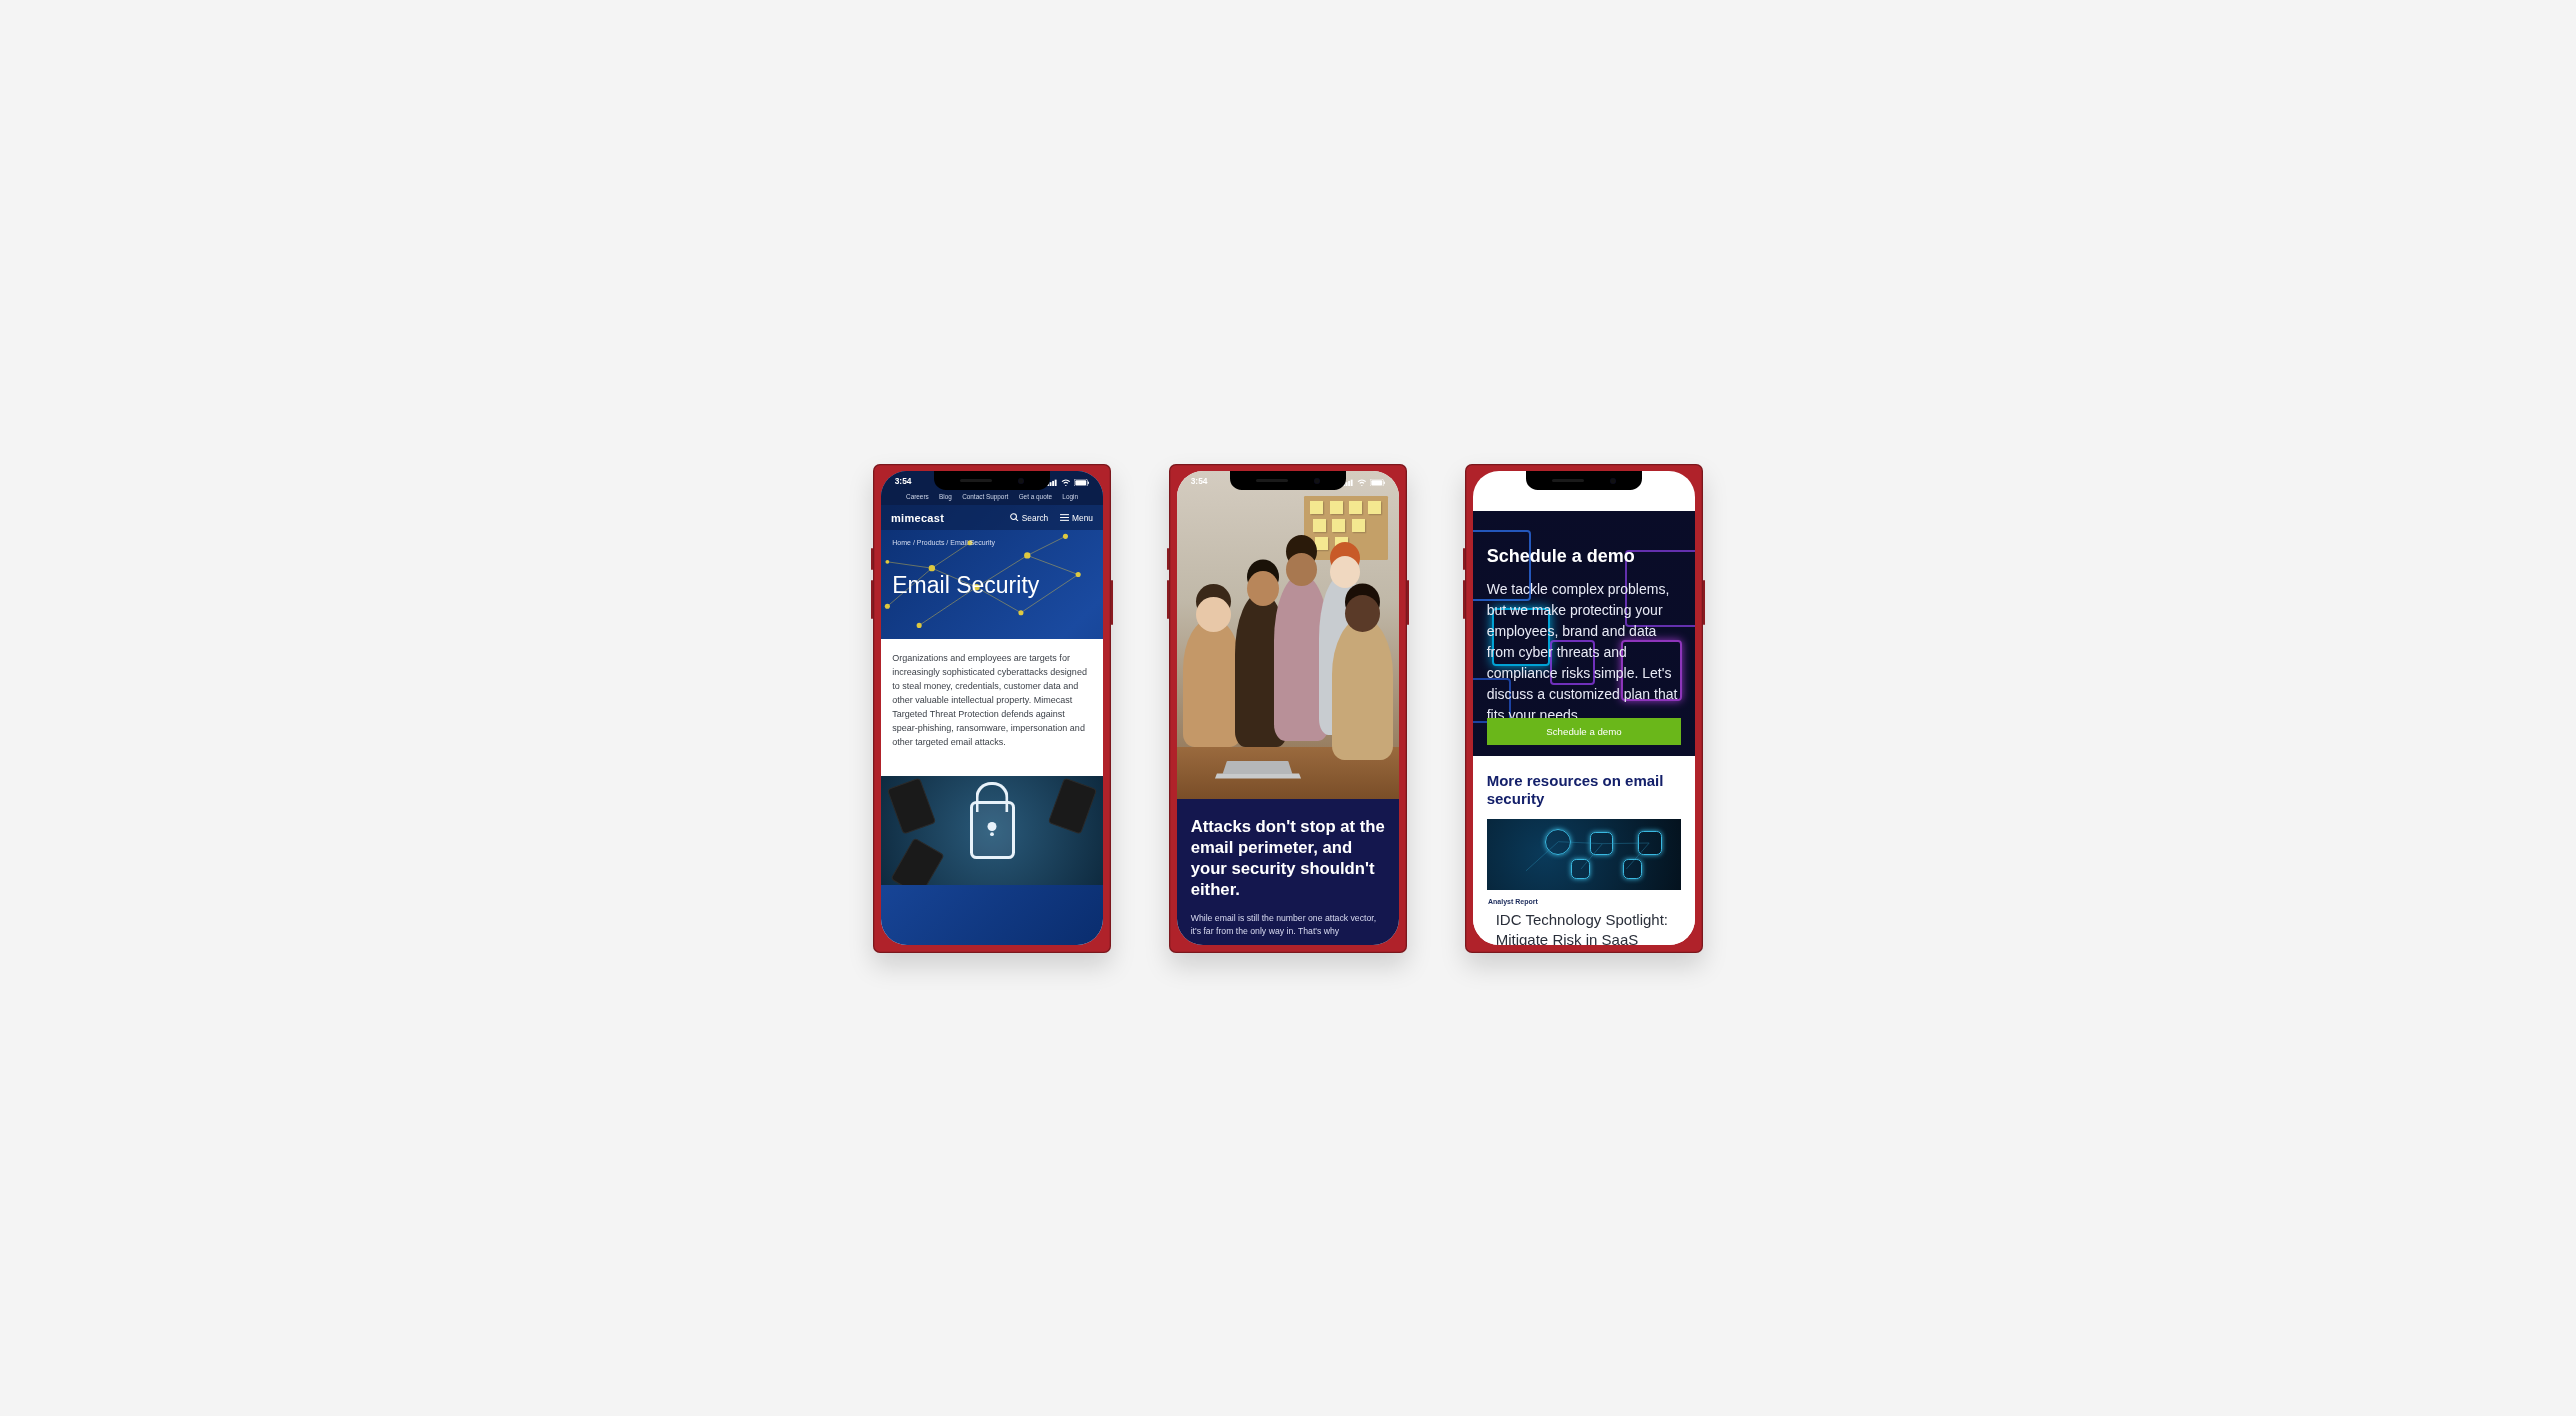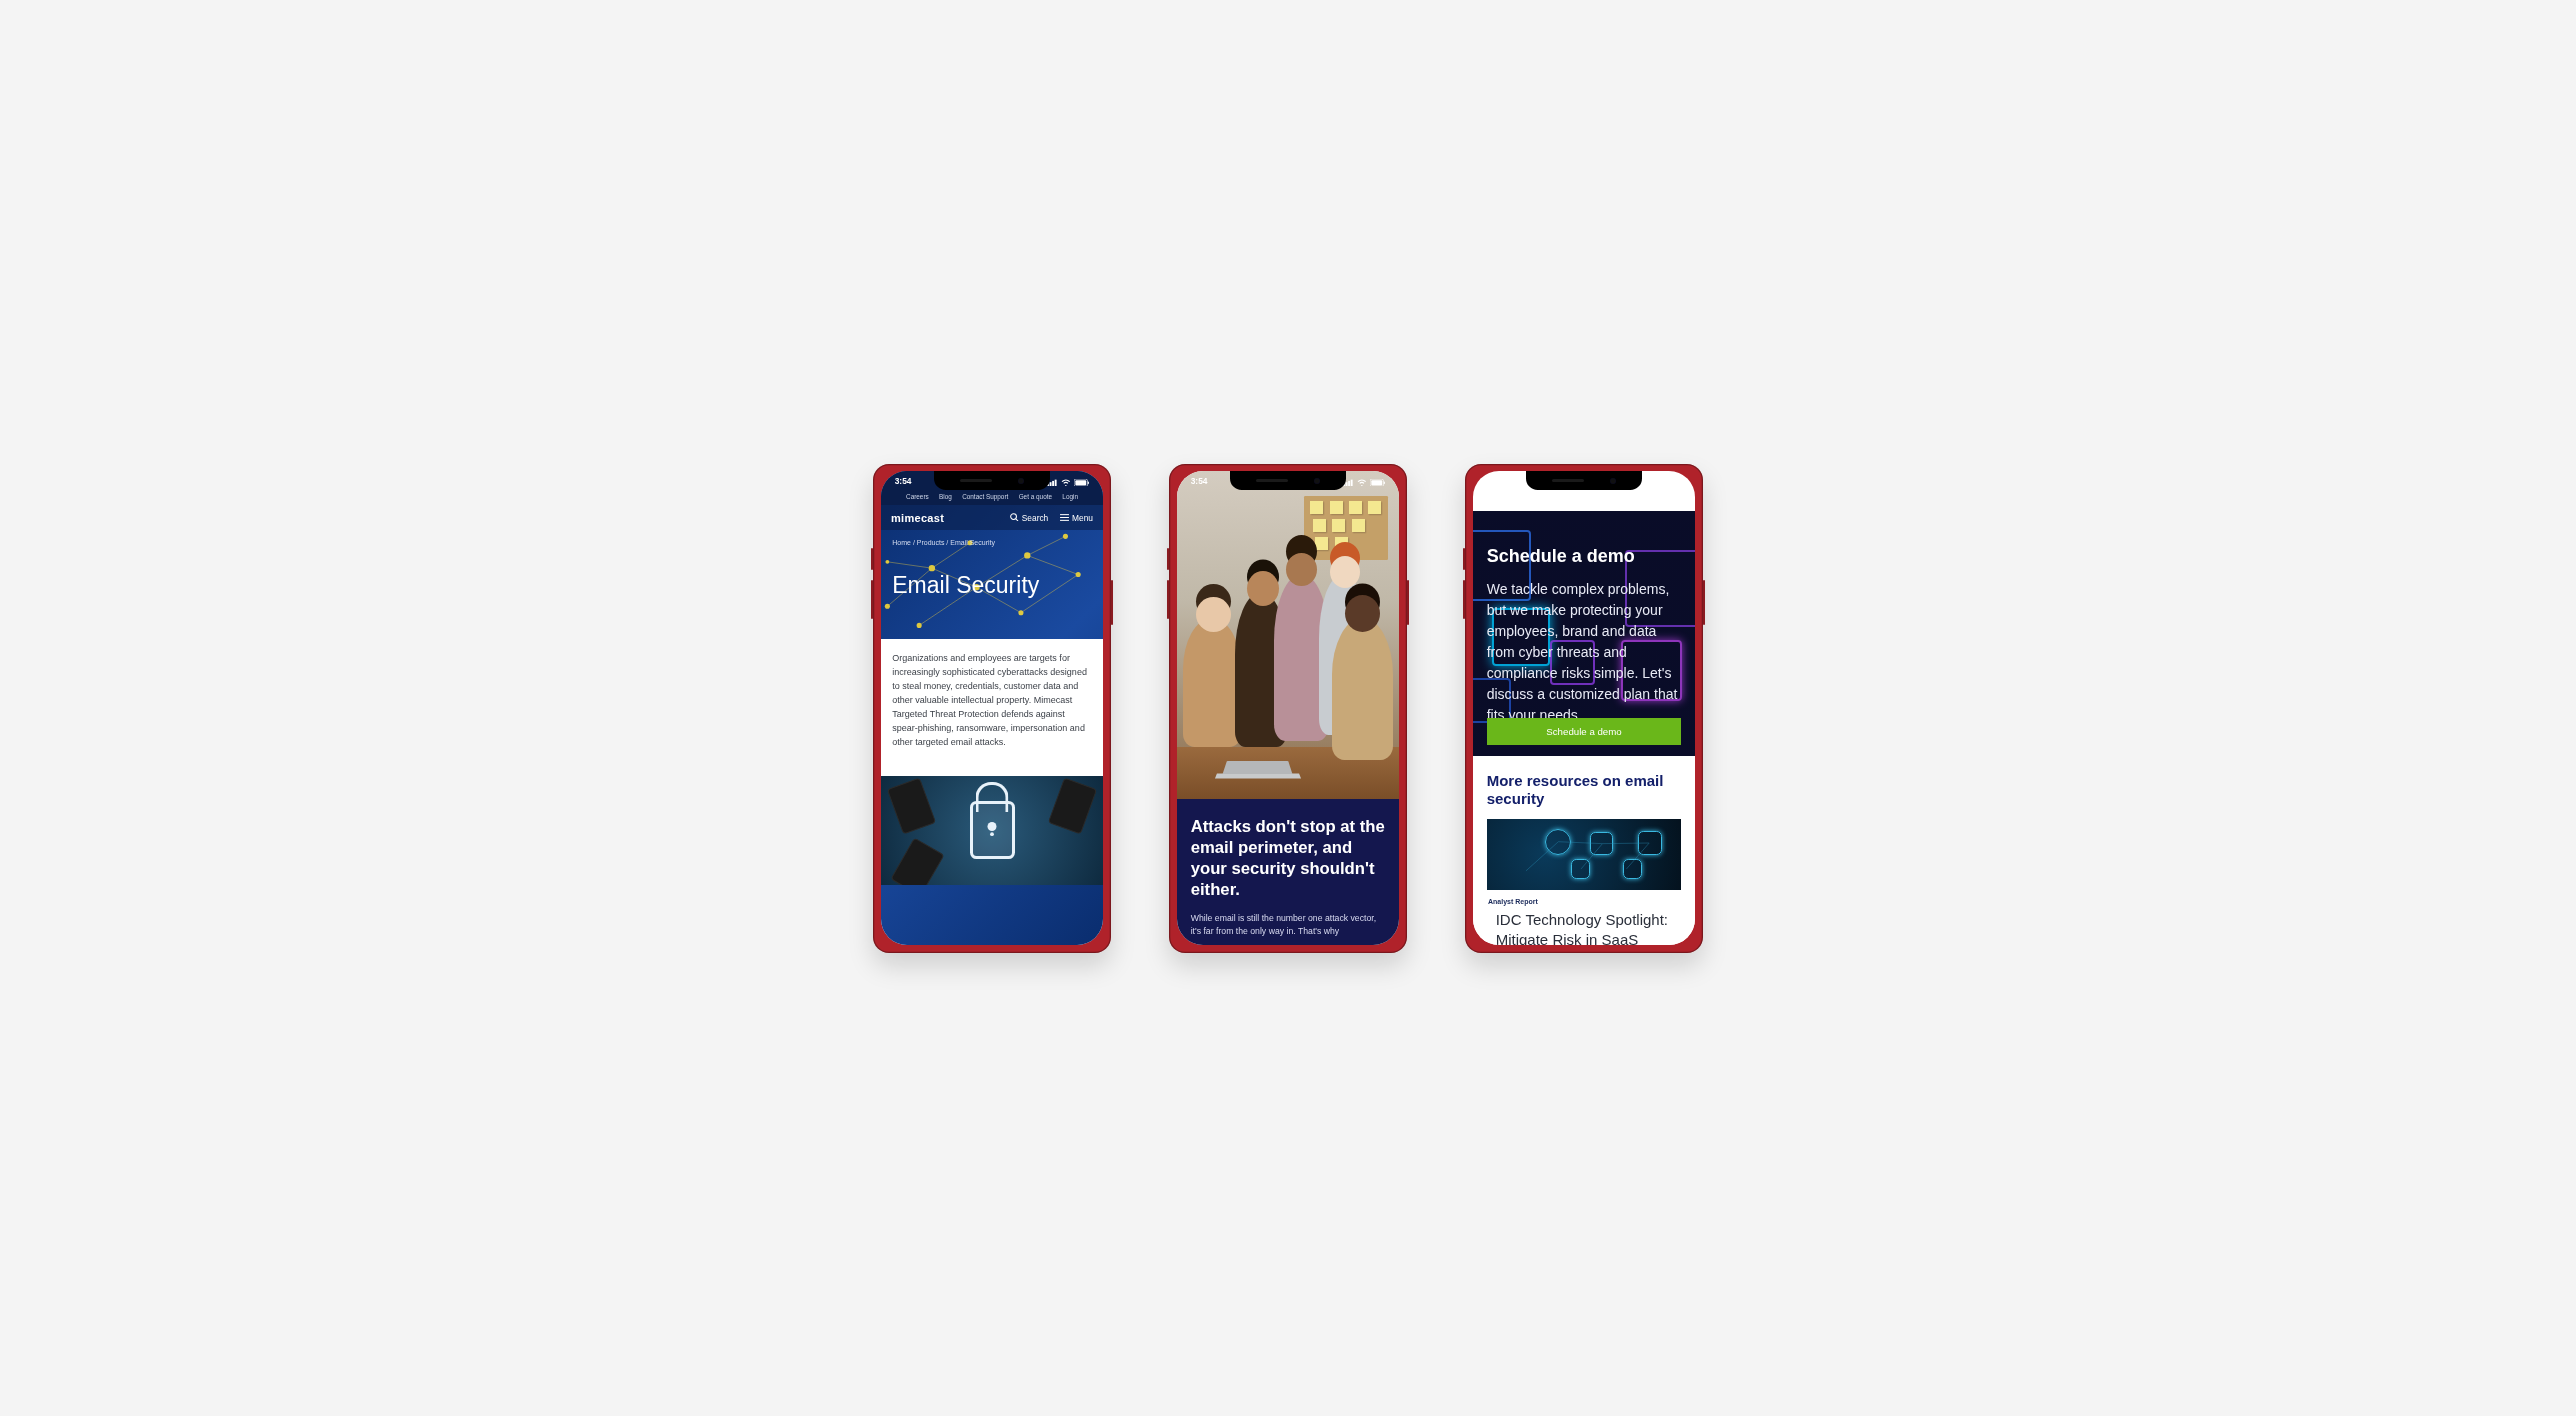--- a/index.html
+++ b/index.html
@@ -15,21 +15,21 @@
 .stage {
   display: flex;
   gap: 58px;
   align-items: center;
   justify-content: center;
 }
 .phone {
   width: 238px;
   height: 489px;
   background: #b0222a;
-  border-radius: 16px;
+  border-radius: 7px;
   padding: 7.7px;
   box-shadow: 0 13px 26px rgba(0,0,0,0.15), inset 0 0 0 1.3px rgba(0,0,0,0.3);
   position: relative;
 }
 .phone::before, .phone::after {
   content: "";
   position: absolute;
   background: #8a1a20;
   border-radius: 1.9px;
 }

